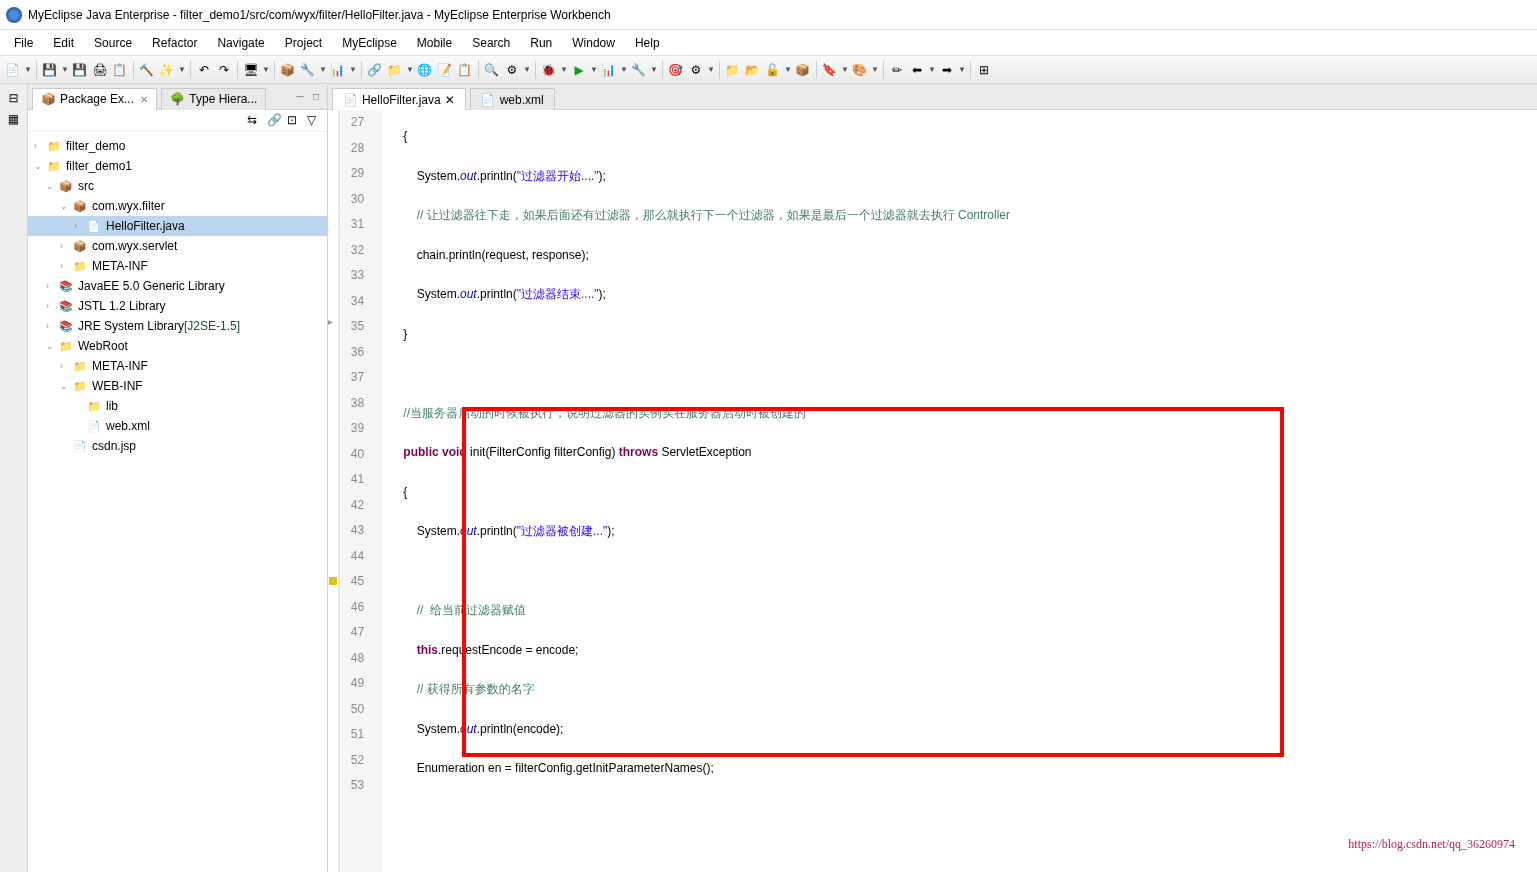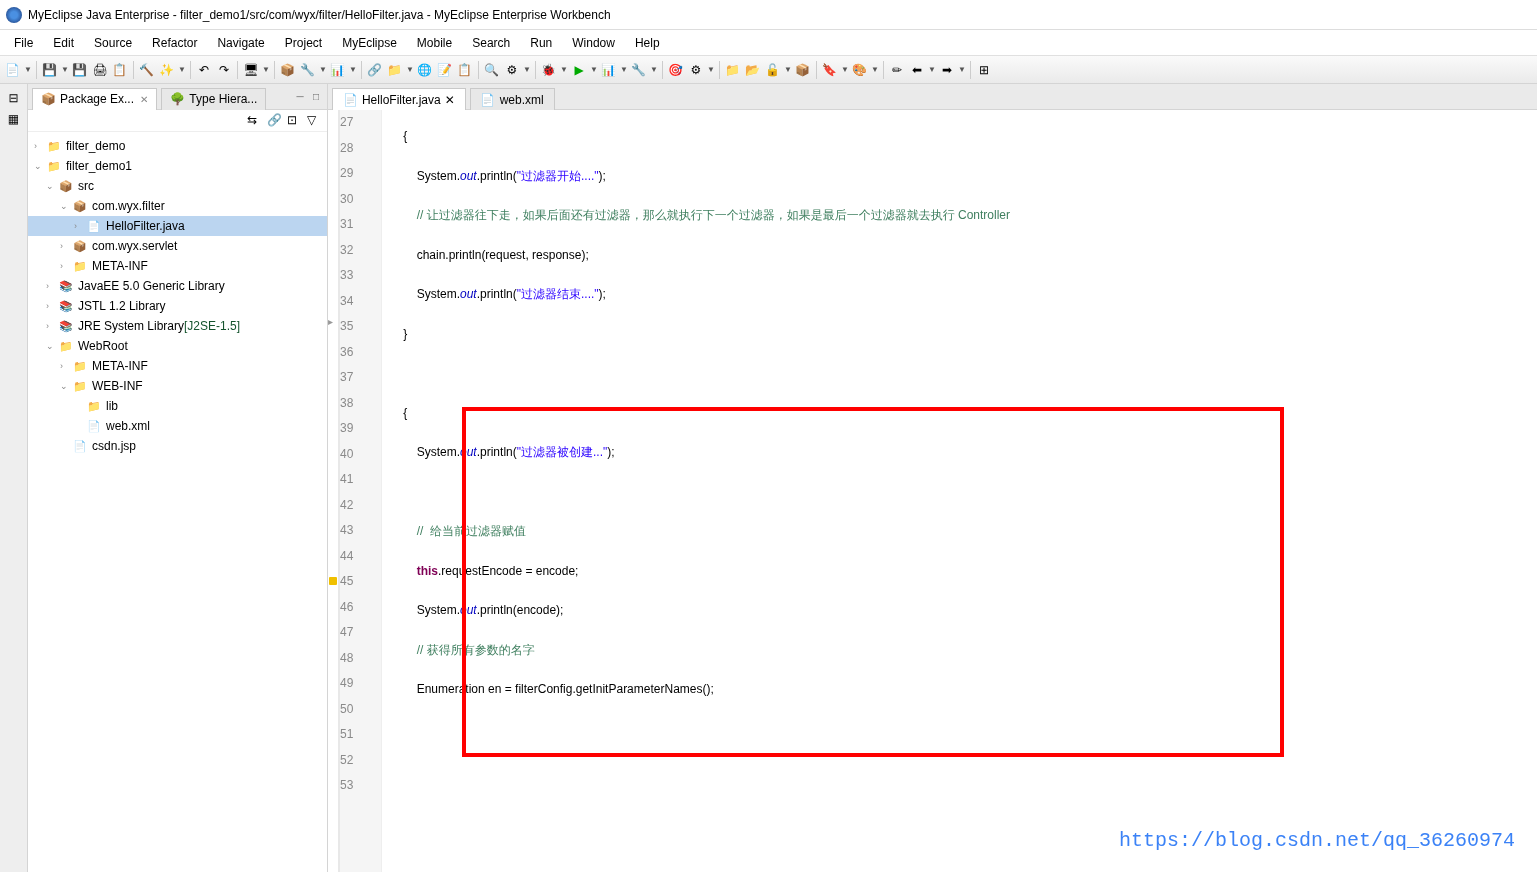--- a/index.html
+++ b/index.html
@@ -28,34 +28,34 @@
 .tree-node{display:flex;align-items:center;height:20px;padding-left:6px;cursor:pointer;white-space:nowrap}
 .tree-node.selected{background:#bbd5f0}
 .tree-arrow{width:12px;color:#888;font-size:9px}
 .tree-icon{width:16px;height:16px;margin-right:4px;display:inline-flex;align-items:center;justify-content:center;font-size:11px}
 .ind1{padding-left:18px}.ind2{padding-left:32px}.ind3{padding-left:46px}
 .editor-area{flex:1;display:flex;flex-direction:column;background:#fff}
 .editor-tabbar{height:26px;background:#eaeaea;border-bottom:1px solid #d4d4d4;display:flex;padding-top:4px}
 .ed-tab{height:22px;padding:0 10px;display:flex;align-items:center;background:#fff;border:1px solid #c9c9c9;border-bottom:none;margin-left:4px;gap:4px;cursor:pointer;font-size:11px}
 .ed-tab.inactive{background:#e8e8e8}
 .editor-body{flex:1;display:flex;overflow:auto;font-family:Consolas,"Courier New",monospace;font-size:18px;position:relative}
-.gutter{width:42px;background:#f5f5f5;text-align:left;color:#8a8a8a;padding-right:6px;user-select:none;border-right:1px solid #eee}
+.gutter{width:42px;background:#f5f5f5;text-align:center;color:#8a8a8a;padding-right:6px;user-select:none;border-right:1px solid #eee}
 .gutter div{height:25.5px;line-height:25.5px}
 .markers{width:12px;background:#fff;border-right:2px solid #e8e8e8}
 .markers div{height:25.5px;position:relative}
 .mk-y::before{content:"";position:absolute;left:1px;top:8px;width:8px;height:8px;background:#f0c000;border-radius:1px}
 .mk-e::before{content:"▸";position:absolute;left:0;top:2px;color:#999;font-size:10px}
 .code{flex:1;padding-left:8px;white-space:pre;position:relative}
 .code-line{height:25.5px;line-height:25.5px}
 .kw{color:#7f0055;font-weight:bold}
 .cm{color:#3f7f5f}
 .str{color:#2a00ff}
 .fld{color:#0000c0;font-style:italic}
 .red-box{position:absolute;border:4px solid #ff0000;pointer-events:none}
-.watermark{position:absolute;bottom:20px;right:22px;color:#3b82f6;font-size:20px;font-family:Liberation Mono, monospace}
+.watermark{position:absolute;bottom:20px;right:22px;color:#be185d;font-size:12px;font-family:Liberation Serif, serif}
 .lib-gray{color:#14532d}
 .icon-pkg{color:#c98b00}
 .icon-folder{color:#e8a33d}
 .icon-java{color:#4a7ab0}
 .icon-lib{color:#7a5200}
 .icon-xml{color:#888}
 </style>
 </head>
 <body>
 
@@ -334,27 +334,29 @@
           <div>53</div>
         </div>
       <div class="code">
 <div class="code-line"><span>    {</span></div>
 <div class="code-line"><span>        System.</span><span class="fld">out</span><span>.println(</span><span class="str">"过滤器开始...."</span><span>);</span></div>
 <div class="code-line"><span>        </span><span class="cm">// 让过滤器往下走，如果后面还有过滤器，那么就执行下一个过滤器，如果是最后一个过滤器就去执行 Controller</span></div>
 <div class="code-line"><span>        chain.println(request, response);</span></div>
 <div class="code-line"><span>        System.</span><span class="fld">out</span><span>.println(</span><span class="str">"过滤器结束...."</span><span>);</span></div>
 <div class="code-line"><span>    }</span></div>
 <div class="code-line"><span></span></div>
+<div class="code-line"><span>    </span><span class="cm">//当服务器启动的时候被执行，说明过滤器的实例实在服务器启动时被创建的</span></div>
+<div class="code-line"><span>    </span><span class="kw">public</span><span> </span><span class="kw">void</span><span> init(FilterConfig filterConfig) </span><span class="kw">throws</span><span> ServletException</span></div>
 <div class="code-line"><span>    {</span></div>
 <div class="code-line"><span>        System.</span><span class="fld">out</span><span>.println(</span><span class="str">"过滤器被创建..."</span><span>);</span></div>
 <div class="code-line"><span></span></div>
 <div class="code-line"><span>        </span><span class="cm">//  给当前过滤器赋值</span></div>
 <div class="code-line"><span>        </span><span class="kw">this</span><span>.requestEncode = encode;</span></div>
+<div class="code-line"><span>        </span><span class="cm">// 获得所有参数的名字</span></div>
 <div class="code-line"><span>        System.</span><span class="fld">out</span><span>.println(encode);</span></div>
-<div class="code-line"><span>        </span><span class="cm">// 获得所有参数的名字</span></div>
 <div class="code-line"><span>        Enumeration en = filterConfig.getInitParameterNames();</span></div>
 
 
 
 
 
 
 
 
         <div class="red-box" style="left:80px;top:297px;width:822px;height:350px"></div>

